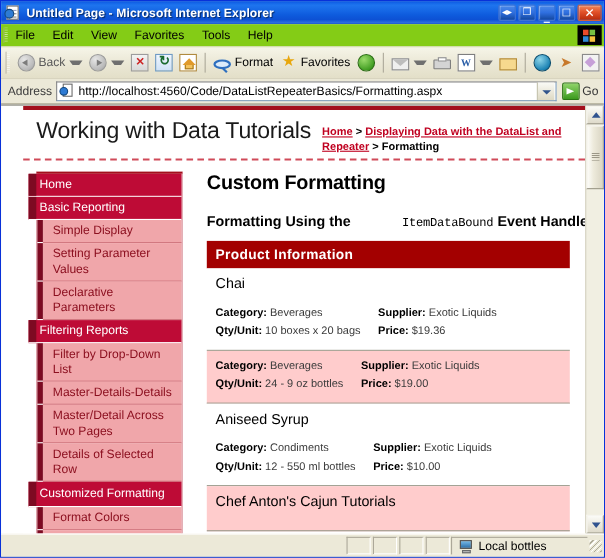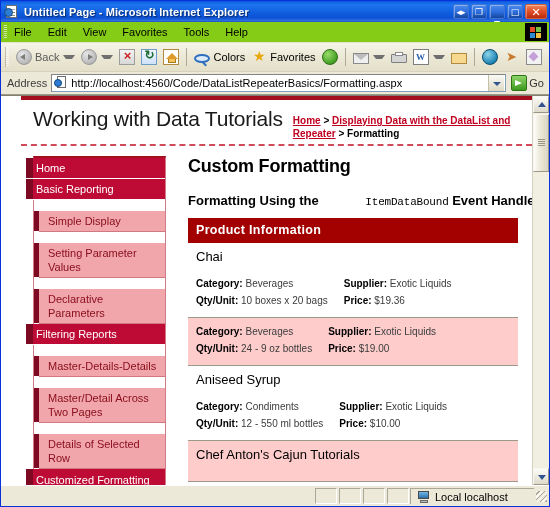--- a/index.html
+++ b/index.html
@@ -568,21 +568,20 @@
   .nav-section.tall { padding-top: 4px; padding-bottom: 4px; }
   .nav-item {
     background: #F0A6AA;
     color: #8C1020;
     font-size: 11px;
     padding: 3px 5px 3px 9px;
     border-bottom: 1px solid #D27880;
     line-height: 14px;
     position: relative;
     margin-left: 5px;
-    margin-top: 11px;
   }
   .nav-item:before {
     content: "";
     position: absolute;
     left: -5px; top: 0; bottom: 0;
     width: 5px;
     background: #7D0A22;
   }
 
   
@@ -838,21 +837,21 @@
       <span class="ico ico-refresh"></span>
     </span>
     <span class="tb-item enabled">
       <span class="ico ico-home"></span>
     </span>
 
     <span class="tb-sep"></span>
 
     <span class="tb-item enabled">
       <span class="ico ico-search"></span>
-      <span>Colors</span>
+      <span>Format</span>
     </span>
     <span class="tb-item enabled">
       <span class="ico ico-star">★</span>
       <span>Favorites</span>
     </span>
     <span class="tb-item enabled">
       <span class="ico ico-media"></span>
     </span>
 
     <span class="tb-sep"></span>
@@ -918,20 +917,21 @@
 
       <div class="body-row">
 
         <div class="sidebar">
           <div class="nav-section">Home</div>
           <div class="nav-section">Basic Reporting</div>
           <div class="nav-item">Simple Display</div>
           <div class="nav-item">Setting Parameter Values</div>
           <div class="nav-item">Declarative Parameters</div>
           <div class="nav-section">Filtering Reports</div>
+          <div class="nav-item">Filter by Drop-Down List</div>
           <div class="nav-item">Master-Details-Details</div>
           <div class="nav-item">Master/Detail Across Two Pages</div>
           <div class="nav-item">Details of Selected Row</div>
           <div class="nav-section tall">Customized Formatting</div>
           <div class="nav-item">Format Colors</div>
           <div class="nav-item">Custom Content in a GridView</div>
 
         </div>
 
         <div class="content">
@@ -1017,17 +1017,17 @@
     <div class="sb-pane sb-main"></div>
     <div class="sb-pane sb-small"></div>
     <div class="sb-pane sb-small"></div>
     <div class="sb-pane sb-small"></div>
     <div class="sb-pane sb-small"></div>
     <div class="sb-zone">
       <span class="zone-ico">
         <span class="scr"></span>
           <span class="base"></span>
       </span>
-      <span>Local localhost</span>
+      <span>Local bottles</span>
     </div>
     <div class="grip-corner"></div>
   </div>
 </div>
 
 </body></html>

